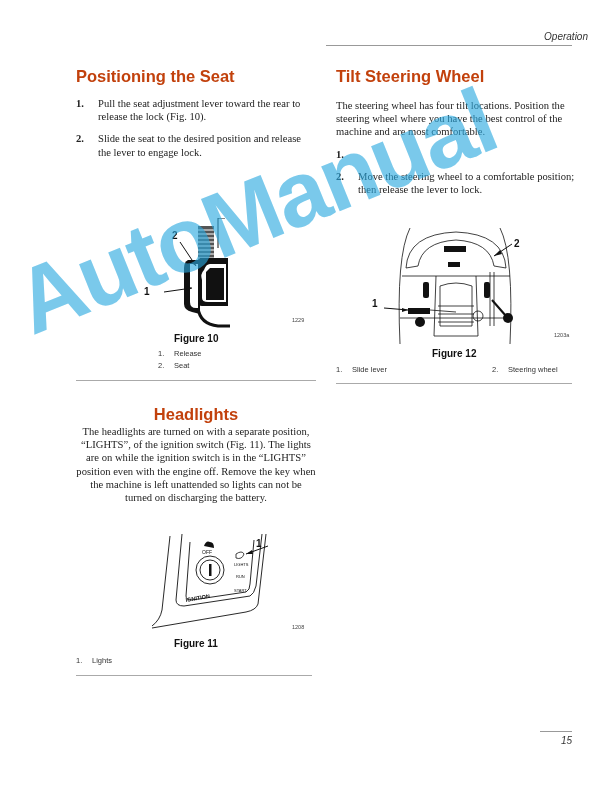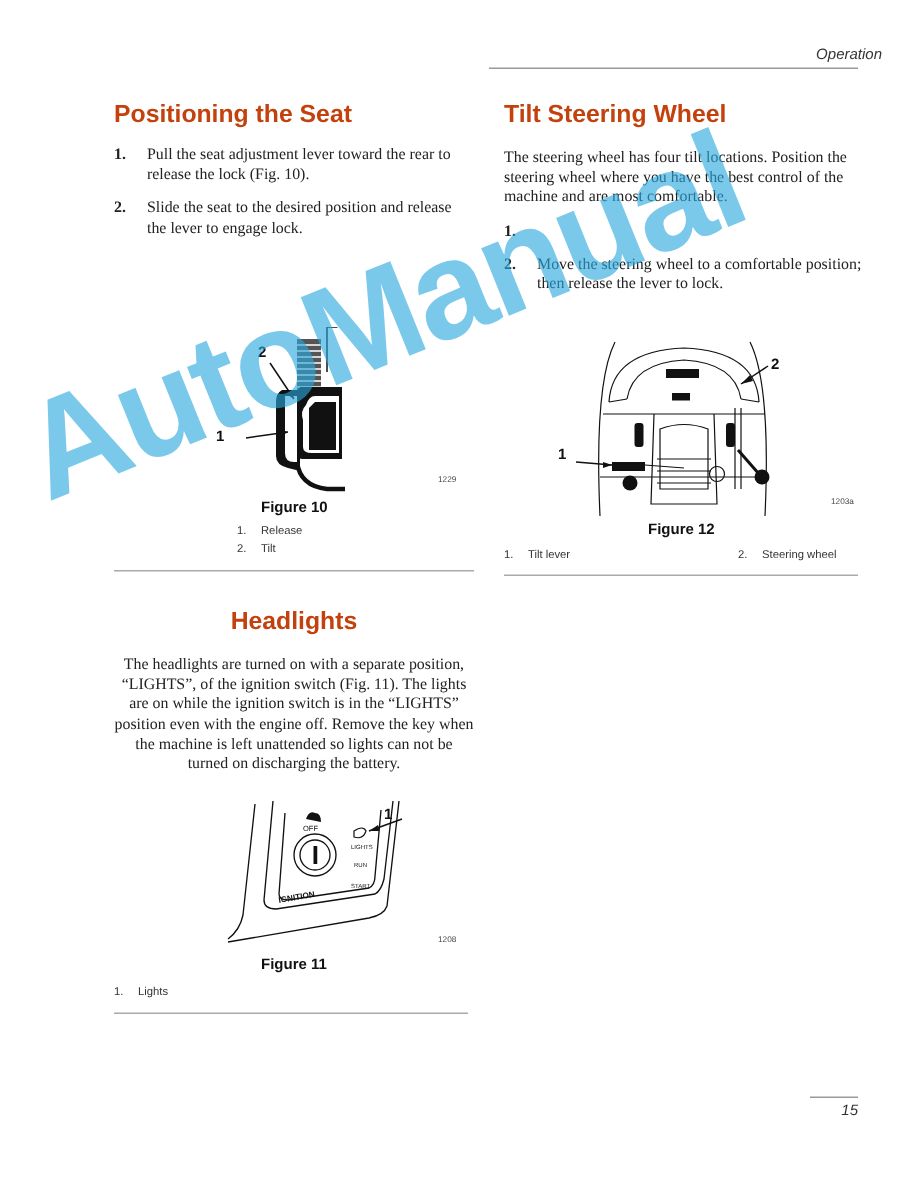--- a/index.html
+++ b/index.html
@@ -69,21 +69,21 @@
     <line x1="40" y1="24" x2="56" y2="48" stroke="#111" stroke-width="1"></line>
     <polygon points="56,48 50,44 54,42" fill="#111"></polygon>
   </svg>
   <span class="abs callout" style="left:32px; top:12px;">2</span>
   <span class="abs callout" style="left:4px; top:68px;">1</span>
 </div>
 <div class="abs fig-code" style="left:292px; top:317px;">1229</div>
 <div class="abs fig-caption" style="left:174px; top:333px;">Figure 10</div>
 <div class="abs legend" style="left:158px; top:348px;">
   <div><span class="n">1.</span><span>Release</span></div>
-  <div><span class="n">2.</span><span>Tilt</span></div>
+  <div><span class="n">2.</span><span>Seat</span></div>
 </div>
 <div class="abs rule" style="left:76px; top:380px; width:240px;"></div>
 
 <div class="abs" style="left:336px; top:66px; width:240px;">
   <h2>Tilt Steering Wheel</h2>
   <p class="body" style="margin-top:12px;">The steering wheel has four tilt locations. Position the steering wheel where you have the best control of the machine and are most comfortable.</p>
   <div class="step" style="margin-top:9px;">
     <span class="num">1.</span>
   </div>
   <div class="step" style="margin-top:9px;">
@@ -125,27 +125,27 @@
     <polygon points="42,84 36,82 36,86" fill="#111"></polygon>
     <line x1="146" y1="18" x2="128" y2="30" stroke="#111" stroke-width="1"></line>
     <polygon points="128,30 134,24 136,28" fill="#111"></polygon>
   </svg>
   <span class="abs callout" style="left:148px; top:12px;">2</span>
   <span class="abs callout" style="left:6px; top:72px;">1</span>
 </div>
 <div class="abs fig-code" style="left:554px; top:332px;">1203a</div>
 <div class="abs fig-caption" style="left:432px; top:348px;">Figure 12</div>
 <div class="abs legend" style="left:336px; top:364px; width:240px;">
-  <span style="display:inline-block; width:156px;"><span class="n">1.</span><span>Tilt lever</span></span><span><span class="n">2.</span><span>Steering wheel</span></span>
+  <span style="display:inline-block; width:156px;"><span class="n">1.</span><span>Slide lever</span></span><span><span class="n">2.</span><span>Steering wheel</span></span>
 </div>
 <div class="abs rule" style="left:336px; top:383px; width:236px;"></div>
 
 <div class="abs" style="left:76px; top:404px; width:240px;text-align:center;">
   <h2>Headlights</h2>
-  <p class="body" style="margin-top:12px;">The headlights are turned on with a separate position, “LIGHTS”, of the ignition switch (Fig.  11). The lights are on while the ignition switch is in the “LIGHTS” position even with the engine off. Remove the key when the machine is left unattended so lights can not be turned on discharging the battery.</p>
+  <p class="body" style="margin-top:0;">The headlights are turned on with a separate position, “LIGHTS”, of the ignition switch (Fig.  11). The lights are on while the ignition switch is in the “LIGHTS” position even with the engine off. Remove the key when the machine is left unattended so lights can not be turned on discharging the battery.</p>
 </div>
 
 <div class="abs" style="left:150px; top:530px; width:140px; height:100px;">
   <svg width="140" height="100" viewBox="0 0 140 100">
     <g fill="none" stroke="#111" stroke-width="0.9">
       <path d="M20 6 L12 80 Q10 90 2 96"></path>
       <path d="M32 4 L26 70 Q26 76 34 76 L100 66 Q104 64 106 56 L112 4"></path>
       <path d="M40 12 L36 66 Q36 70 42 70 L96 62 Q100 60 100 54 L104 10"></path>
       <path d="M116 4 L108 74 Q106 80 96 82 L2 98"></path>
       <circle cx="60" cy="40" r="14"></circle>

